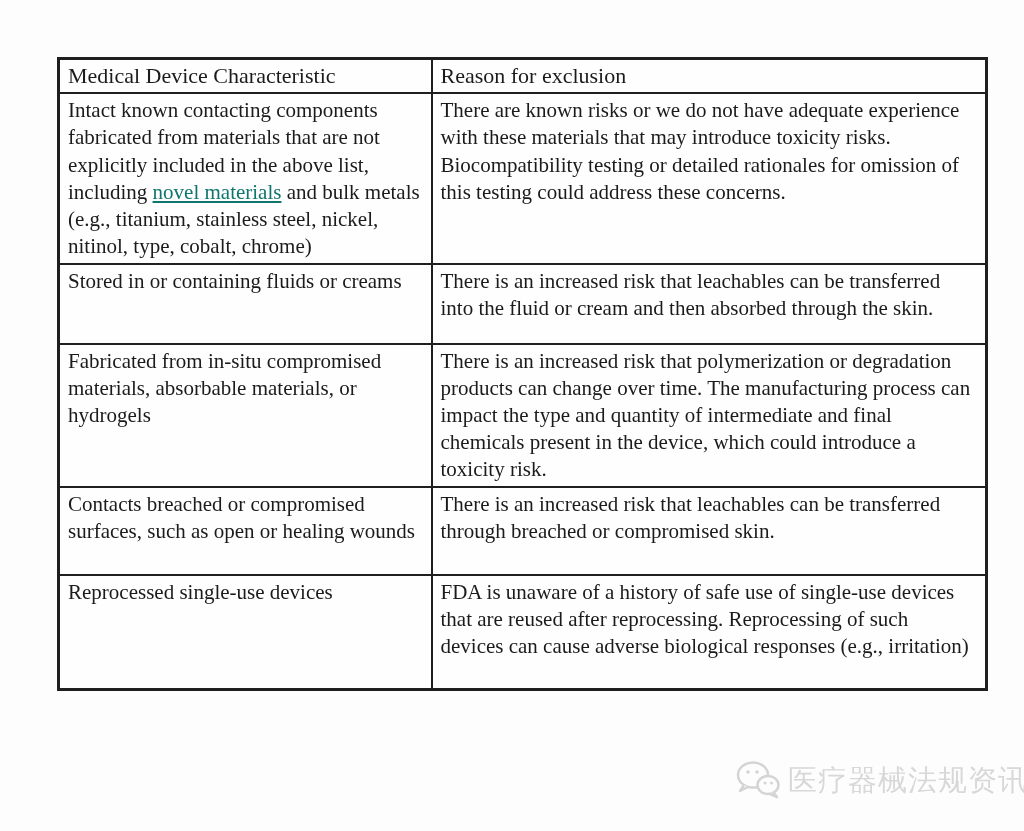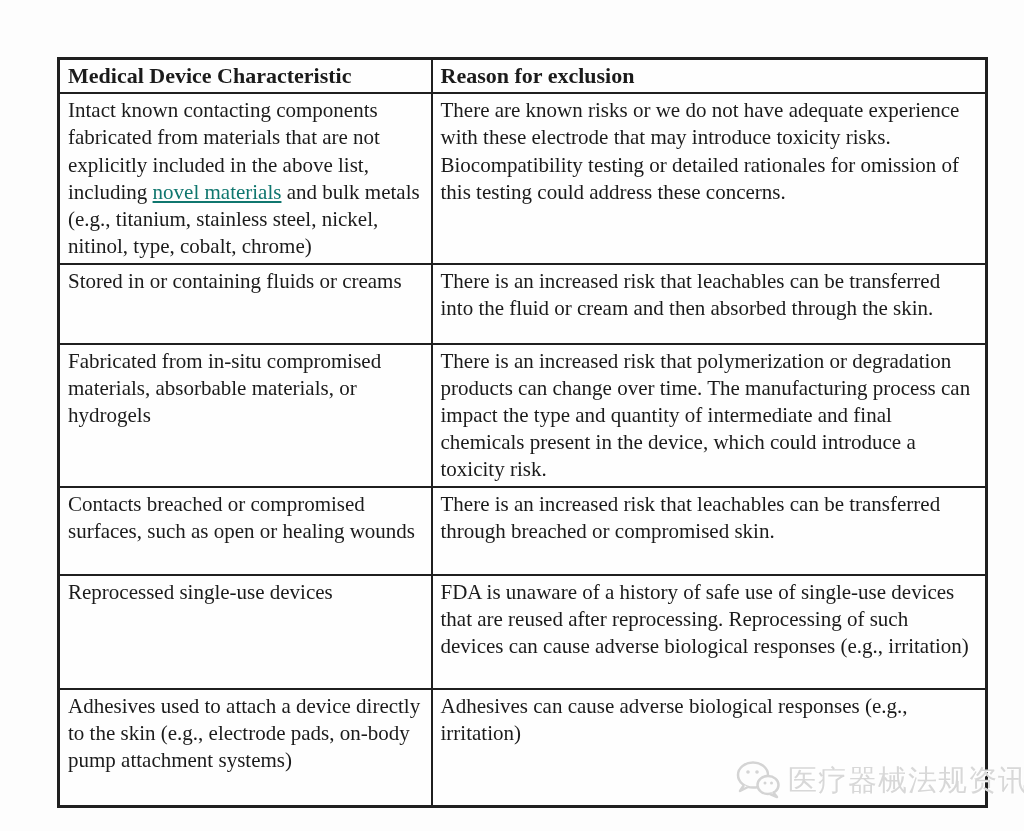--- a/index.html
+++ b/index.html
@@ -38,21 +38,21 @@
   table.exclusion th, table.exclusion td {
     border: 2px solid #1f1f1f;
     vertical-align: top;
     text-align: left;
     padding: 3px 10px 3px 8px;
     font-size: 21px;
     line-height: 1.29;
   }
   table.exclusion { border: 3px solid #1f1f1f; }
   table.exclusion th {
-    font-weight: bold;
+    font-weight: normal;
     font-size: 22px;
     padding-top: 2px;
     padding-bottom: 2px;
   }
   tr.hrow { height: 33px; }
   tr.r0 { height: 169px; }
   tr.r1 { height: 80px; }
   tr.r2 { height: 143px; }
   tr.r3 { height: 88px; }
   tr.r4 { height: 114px; margin-top: 16px; }
@@ -93,41 +93,37 @@
       </colgroup>
     <thead>
       <tr class="hrow">
         <th>Medical Device Characteristic</th>
         <th>Reason for exclusion</th>
       </tr>
     </thead>
     <tbody>
       <tr class="r0">
         <td><span>Intact known contacting components fabricated from materials that are not explicitly included in the above list, including </span><a class="novel-link">novel materials</a><span> and bulk metals (e.g., titanium, stainless steel, nickel, nitinol, type, cobalt, chrome)</span></td>
-        <td>There are known risks or we do not have adequate experience with these electrode that may introduce toxicity risks. Biocompatibility testing or detailed rationales for omission of this testing could address these concerns.</td>
+        <td>There are known risks or we do not have adequate experience with these materials that may introduce toxicity risks. Biocompatibility testing or detailed rationales for omission of this testing could address these concerns.</td>
       </tr>
       <tr class="r1">
         <td>Stored in or containing fluids or creams</td>
         <td>There is an increased risk that leachables can be transferred into the fluid or cream and then absorbed through the skin.</td>
       </tr>
       <tr class="r2">
         <td>Fabricated from in-situ compromised materials, absorbable materials, or hydrogels</td>
         <td>There is an increased risk that polymerization or degradation products can change over time. The manufacturing process can impact the type and quantity of intermediate and final chemicals present in the device, which could introduce a toxicity risk.</td>
       </tr>
       <tr class="r3">
         <td>Contacts breached or compromised surfaces, such as open or healing wounds</td>
         <td>There is an increased risk that leachables can be transferred through breached or compromised skin.</td>
       </tr>
       <tr class="r4">
         <td>Reprocessed single-use devices</td>
         <td>FDA is unaware of a history of safe use of single-use devices that are reused after reprocessing. Reprocessing of such devices can cause adverse biological responses (e.g., irritation)</td>
-      </tr>
-      <tr class="r5">
-        <td>Adhesives used to attach a device directly to the skin (e.g., electrode pads, on-body pump attachment systems)</td>
-        <td>Adhesives can cause adverse biological responses (e.g., irritation)</td>
       </tr>
     </tbody>
   </table>
 
   <div class="watermark">
     <svg width="48" height="42" viewBox="0 0 48 42" fill="none">
       <ellipse cx="20" cy="15" rx="15" ry="12.5" stroke="#d4d4d4" stroke-width="2.5" fill="#fdfdfd"></ellipse>
       <path d="M11 25 L7 31 L15 27" stroke="#d4d4d4" stroke-width="2.5" fill="#fdfdfd" stroke-linejoin="round"></path>
       <ellipse cx="35" cy="25" rx="10.5" ry="9" stroke="#d4d4d4" stroke-width="2.5" fill="#fdfdfd"></ellipse>
       <path d="M40 32 L44 37 L37 34" stroke="#d4d4d4" stroke-width="2.5" fill="#fdfdfd" stroke-linejoin="round"></path>

